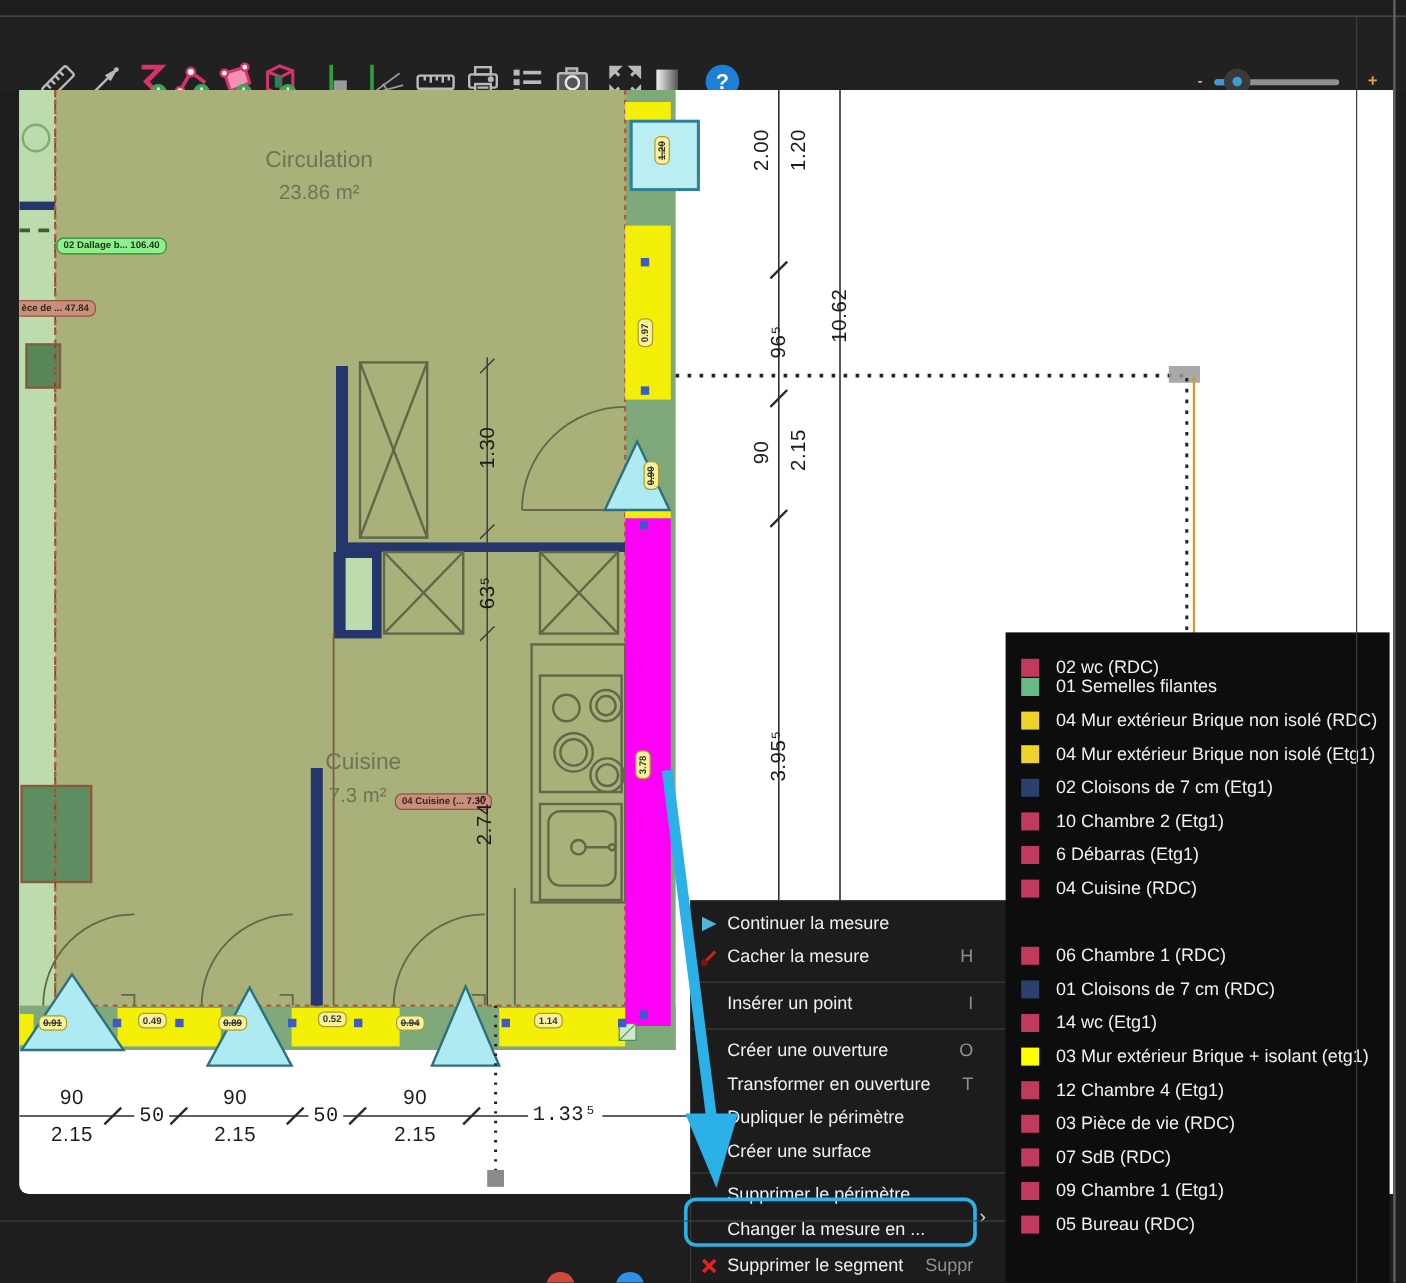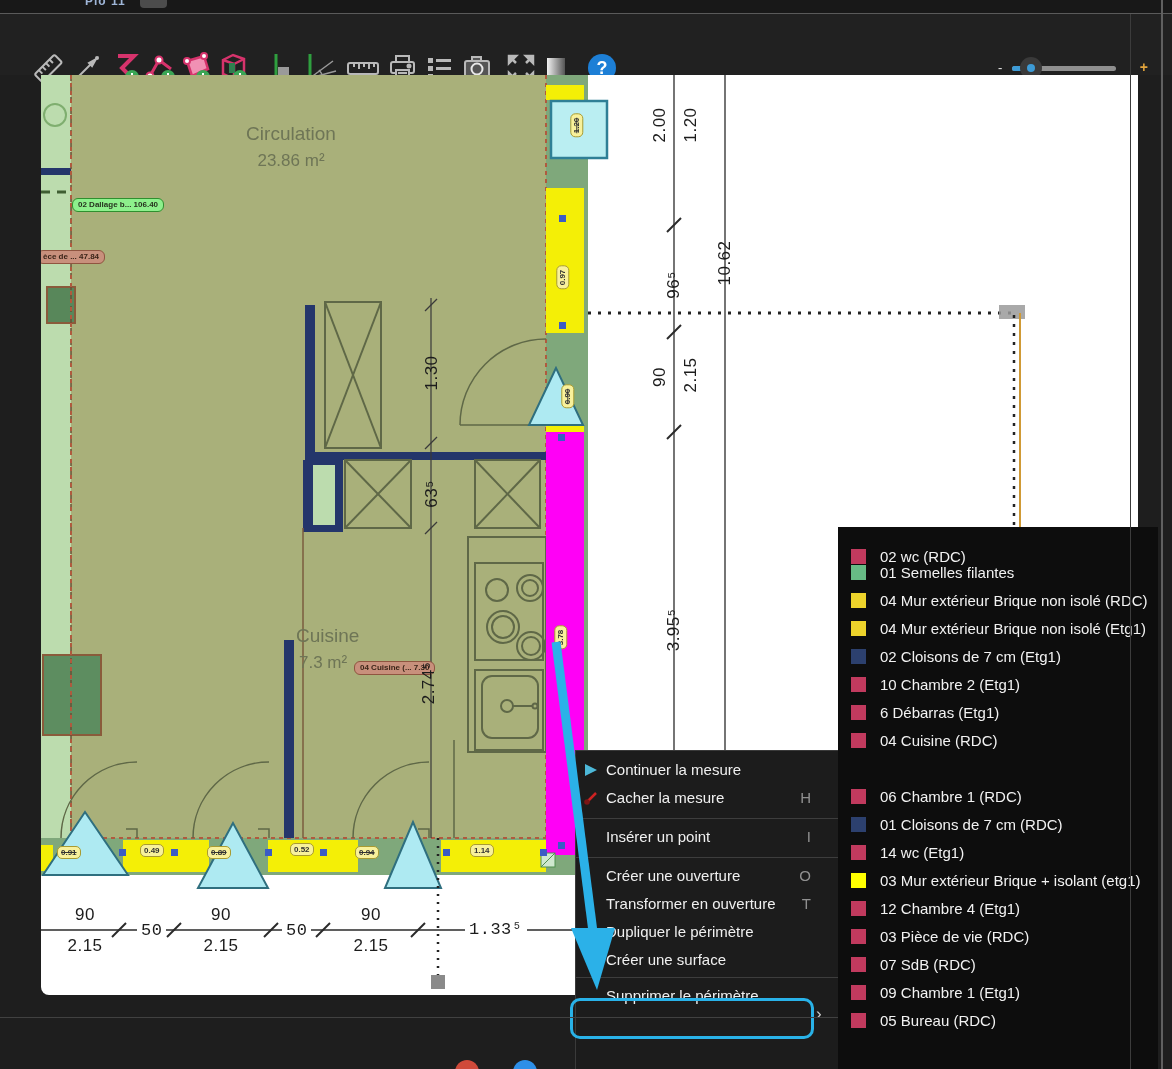--- a/index.html
+++ b/index.html
@@ -20,21 +20,21 @@
   .caret{position:absolute;right:-1px;bottom:0px;font-size:8px;color:#8a8a8a;line-height:8px;}
   .zoomwrap{position:absolute;right:40px;top:44px;width:120px;height:20px;}
   .zminus{position:absolute;left:-14px;top:2px;color:#e8e8e8;font-size:13px;}
   .zplus{position:absolute;right:-16px;top:1px;color:#e2a43c;font-size:14px;font-weight:bold;}
   .ztrack{position:absolute;left:0;top:8px;width:104px;height:5px;background:#8f8f8f;border-radius:3px;}
   .zfill{position:absolute;left:0;top:8px;width:18px;height:5px;background:#3d9bd6;border-radius:3px;}
   .zhandle{position:absolute;left:8px;top:-1px;width:22px;height:22px;border-radius:50%;background:#3a3a3a;}
   .zhandle::after{content:"";position:absolute;left:7px;top:7px;width:8px;height:8px;border-radius:50%;background:#3d9bd6;}
 
   
-  .canvas{left:41px;top:75px;width:1097px;height:920px;background:#ffffff;border-radius:0 0 0 8px;overflow:hidden;}
+  .canvas{left:16px;top:75px;width:1097px;height:920px;background:#ffffff;border-radius:0 0 0 8px;overflow:hidden;padding-left:48px;}
 
   .plantext{color:#6e7556;}
   .roomtitle{font-size:19px;}
   .roomarea{font-size:17px;}
   .pill{font-size:8px;font-weight:bold;color:#27331f;border-radius:6px;padding:1px 5px;white-space:nowrap;line-height:10px;}
   .pill.green{background:#8df08c;border:1px solid #2f8f2f;}
   .pill.salmon{background:#c8907c;border:1px solid #8f5540;color:#3a2418;}
   .ylabel{background:#f8f19b;border:1px solid #a89b32;border-radius:5px;font-size:8px;font-weight:bold;
           color:#333;padding:1px 3px;line-height:9px;white-space:nowrap;}
   .rot{transform:rotate(-90deg);transform-origin:center center;}
@@ -63,24 +63,20 @@
   .vline1{left:1130px;top:14px;width:1px;height:1055px;background:#3c3c3c;}
   .vline2{left:1161px;top:0;width:2px;height:1069px;background:#606060;}
   .botline{left:0;top:1017px;width:838px;height:1px;background:#414141;}
   .pcirc{position:absolute;width:24px;height:24px;border-radius:50%;}
 </style>
 </head>
 <body>
 
 <div class="screen">
 
-  <div class="abs topstrip">
-    <span class="partial">Plo 11</span>
-    <span class="stub"></span>
-  </div>
   <div class="abs topline"></div>
 
   <div class="abs toolbar">
 
     <div class="tbtn" style="left:30px">
       <svg width="34" height="34">
           <g transform="rotate(-45 17 17)" stroke="#b9b9b9" stroke-width="2" fill="none">
         <rect x="3" y="12" width="28" height="11" rx="2"></rect>
         <path d="M9,12 v5 M14,12 v5 M19,12 v5 M24,12 v5"></path>
           </g>
@@ -427,20 +423,30 @@
     <div class="mi" style="top:167px">
       <span class="lbl">Dupliquer le périmètre</span>
     </div>
     <div class="mi" style="top:195px">
       <span class="lbl">Créer une surface</span>
     </div>
     <div class="msep" style="top:226px"></div>
     <div class="mi" style="top:231px">
       <span class="lbl">Supprimer le périmètre</span>
     </div>
+    <div class="mi" style="top:260px">
+      <span class="lbl">Changer la mesure en ...</span>
+    </div>
+    <div class="mi" style="top:290px">
+      <svg class="ic" width="16" height="16">
+        <path d="M3,3 L13,13 M13,3 L3,13" stroke="#d22" stroke-width="3"></path>
+        </svg>
+      <span class="lbl">Supprimer le segment</span>
+      <span class="sc">Suppr</span>
+    </div>
 
   </div>
 
   <div class="abs hibox"></div>
   <div class="abs chev">›</div>
 
   <div class="abs llist">
     <div class="lrow" style="top:16px">
         <span class="lsw" style="background: rgb(193, 58, 94);"></span>
         <span class="llb">02 wc (RDC)</span>

